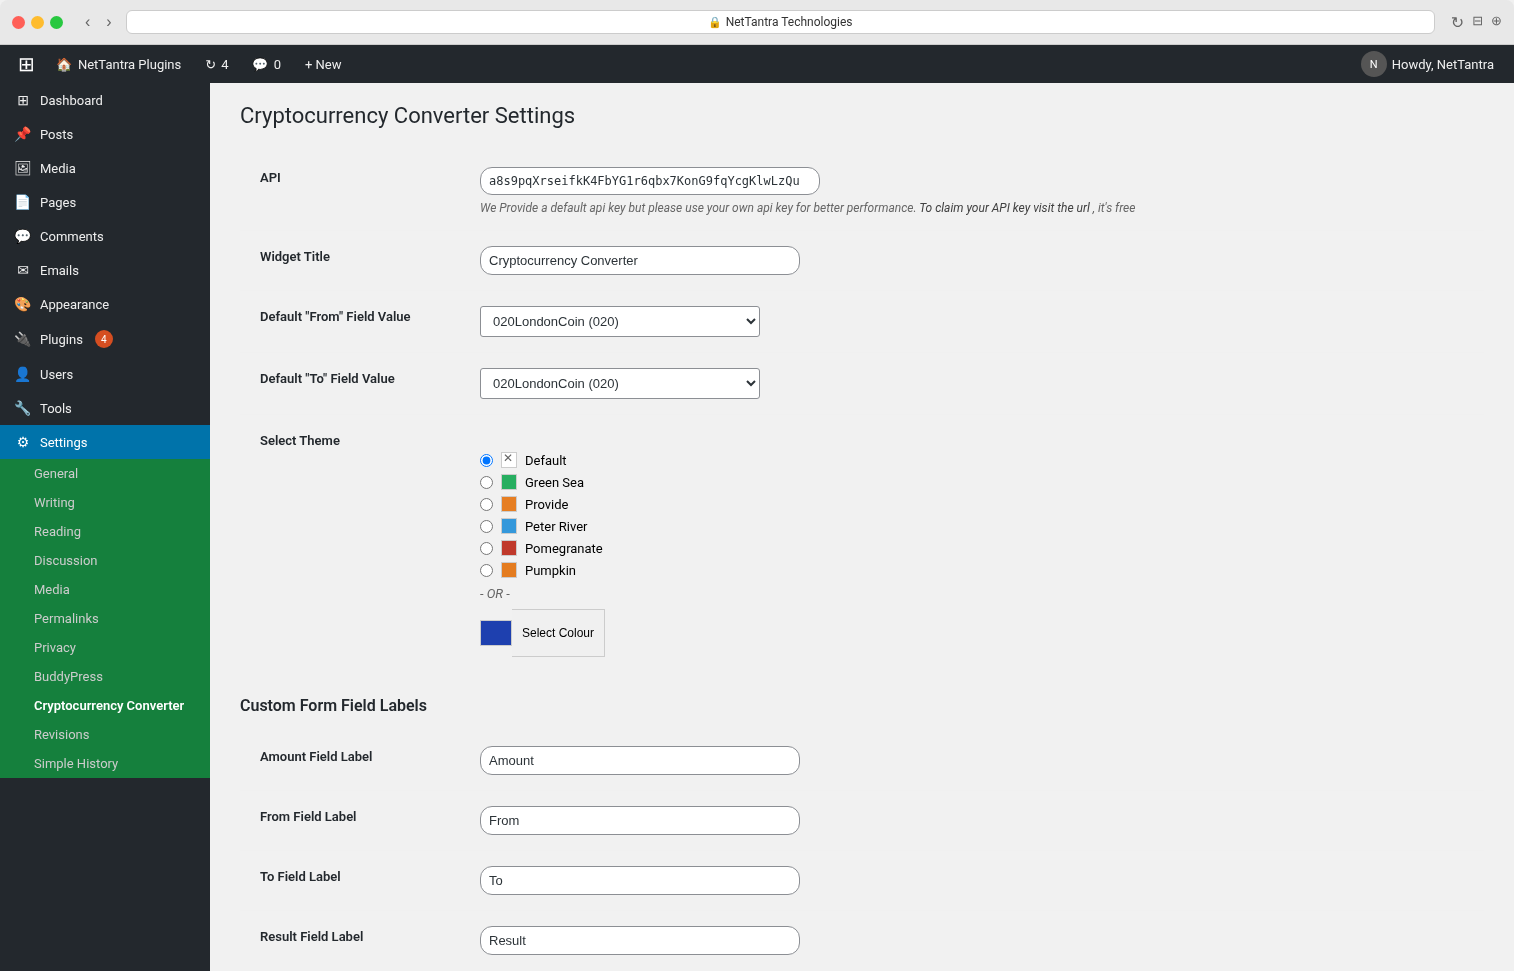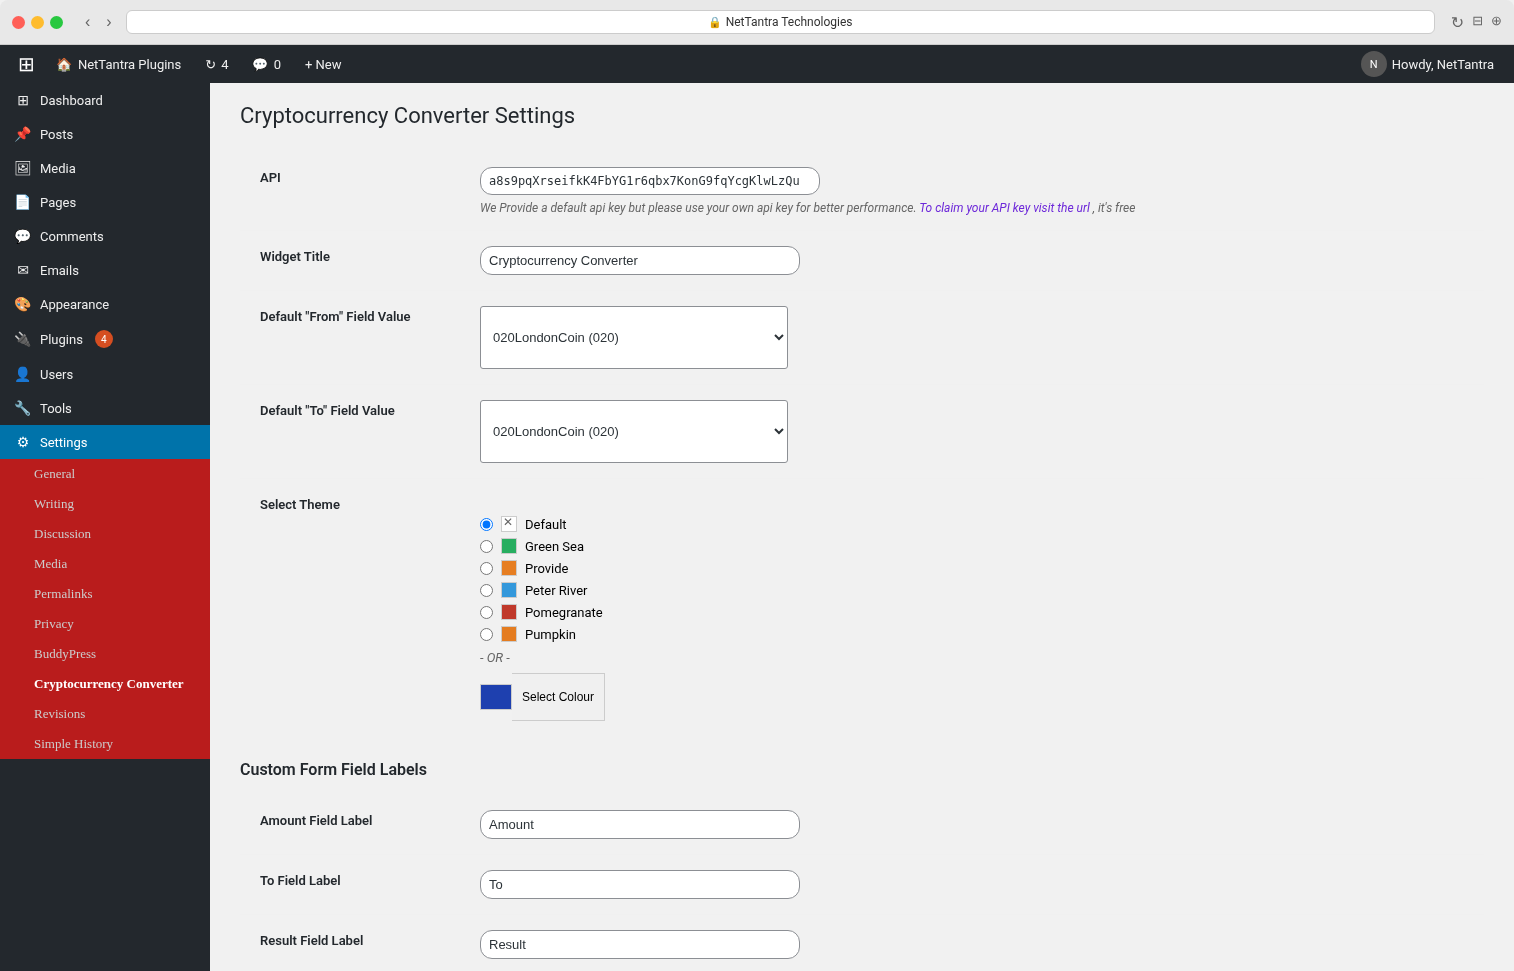--- a/index.html
+++ b/index.html
@@ -106,21 +106,21 @@
       width: 18px;
       height: 18px;
       display: flex;
       align-items: center;
       justify-content: center;
       font-size: 10px;
       margin-left: 4px;
     }
 
     
-    .sidebar-submenu { background: #b91c1c; font-family: Liberation Serif, serif; }
+    .sidebar-submenu { background: #15803d; }
     .sidebar-submenu .sub-item {
       padding: 7px 14px 7px 34px;
       cursor: pointer;
       color: #ccc;
       font-size: 13px;
     }
     .sidebar-submenu .sub-item.active { color: white; font-weight: 600; }
 
     
     .main-content {
@@ -158,35 +158,35 @@
       border-radius: 12px;
       padding: 6px 8px;
       font-size: 13px;
       color: #2c3338;
       width: 320px;
     }
 
     select {
       border: 1px solid #8c8f94;
       border-radius: 3px;
-      padding: 22px 8px;
+      padding: 6px 8px;
       font-size: 13px;
       color: #2c3338;
-      width: 308px;
+      width: 280px;
       background: white;
       cursor: pointer;
     }
 
     .api-note {
       font-size: 12px;
       color: #666;
       margin-top: 6px;
       font-style: italic;
     }
-    .api-note a { color: #6d28d9; text-decoration: none; }
+    .api-note a { color: #404040; text-decoration: none; }
 
     
     .theme-options { display: flex; flex-direction: column; gap: 6px; margin-top: 22px; }
     .theme-option { display: flex; align-items: center; gap: 8px; cursor: pointer; }
     .theme-option input[type="radio"] { cursor: pointer; }
     .theme-swatch { width: 16px; height: 16px; display: inline-block; border: 1px solid #ccc; }
     .theme-swatch.default { background: white; position: relative; }
     .theme-swatch.default::after { content: '✕'; position: absolute; top: -2px; left: 1px; font-size: 12px; color: #666; }
     .theme-or { color: #666; margin: 4px 0; }
     .color-picker-btn {
@@ -312,20 +312,21 @@
       <span class="sidebar-icon">🔧</span>
       <span>Tools</span>
     </div>
     <div class="sidebar-item active">
       <span class="sidebar-icon">⚙</span>
       <span>Settings</span>
     </div>
     <div class="sidebar-submenu">
       <div class="sub-item">General</div>
       <div class="sub-item">Writing</div>
+      <div class="sub-item">Reading</div>
       <div class="sub-item">Discussion</div>
       <div class="sub-item">Media</div>
       <div class="sub-item">Permalinks</div>
       <div class="sub-item">Privacy</div>
       <div class="sub-item">BuddyPress</div>
       <div class="sub-item active">Cryptocurrency Converter</div>
       <div class="sub-item">Revisions</div>
       <div class="sub-item">Simple History</div>
     </div>
   </div>
@@ -424,20 +425,26 @@
 
     <table class="form-table">
       <tbody>
           <tr>
         <th>Amount Field Label</th>
         <td>
           <input type="text" value="Amount" style="width: 320px;">
         </td>
       </tr>
       <tr>
+        <th>From Field Label</th>
+        <td>
+          <input type="text" value="From" style="width: 320px;">
+        </td>
+      </tr>
+      <tr>
         <th>To Field Label</th>
         <td>
           <input type="text" value="To" style="width: 320px;">
         </td>
       </tr>
       <tr>
         <th>Result Field Label</th>
         <td>
           <input type="text" value="Result" style="width: 320px;">
         </td>

